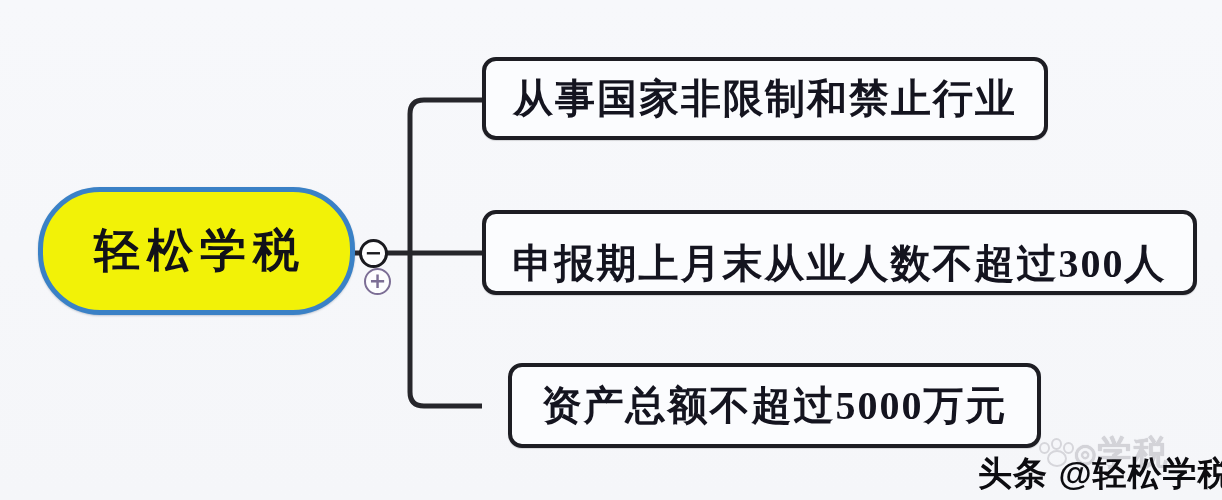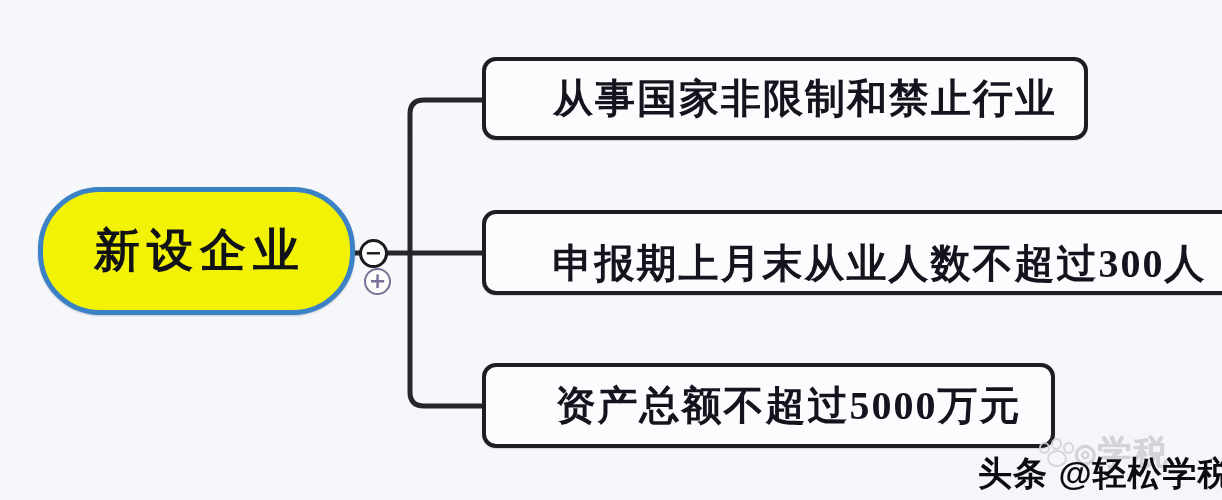--- a/index.html
+++ b/index.html
@@ -36,32 +36,31 @@
     white-space: nowrap;
     text-indent: 7px;
   }
   .branch-box {
     position: absolute;
     background: #fbfcfe;
     border: 4px solid #1d1d23;
     border-radius: 14px;
     display: flex; align-items: center; justify-content: center;
     box-shadow: 0 1px 1px rgba(20,20,30,0.15);
-    padding-left: 40px;
   }
   .branch-box .branch-label {
     font-weight: 700;
     font-size: 40px;
     letter-spacing: 2px;
     color: #14141f;
     white-space: nowrap;
   }
   .box1 { left: 482px; top: 57px;  width: 558px; height: 75px; }
   .box2 { left: 482px; top: 210px; width: 707px; height: 77px; align-items: flex-end; }
-  .box3 { left: 482px; top: 363px; width: 525px; height: 77px; }
+  .box3 { left: 508px; top: 363px; width: 525px; height: 77px; }
 
   .ctrl {
     position: absolute;
     border-radius: 50%;
     background: #fdfdfe;
     display: flex; align-items: center; justify-content: center;
     font-family: "DejaVu Sans", sans-serif;
     box-sizing: border-box;
     cursor: pointer;
   }
@@ -129,21 +128,21 @@
   <svg class="connectors" viewBox="0 0 1222 500" xmlns="http://www.w3.org/2000/svg">
 
     <path d="M 350 253 H 482" fill="none" stroke="#26262b" stroke-width="5"></path>
 
     <path d="M 410 253 L 410 114 Q 410 100 424 100 L 482 100" fill="none" stroke="#26262b" stroke-width="5"></path>
 
     <path d="M 410 253 L 410 392 Q 410 406 424 406 L 482 406" fill="none" stroke="#26262b" stroke-width="5"></path>
   </svg>
 
   <div class="root-node">
-    <span class="root-label">新设企业</span>
+    <span class="root-label">轻松学税</span>
   </div>
 
   <div class="ctrl ctrl-minus">
     <span>−</span>
   </div>
   <div class="ctrl ctrl-plus">
     <span>+</span>
   </div>
 
   <div class="branch-box box1">

